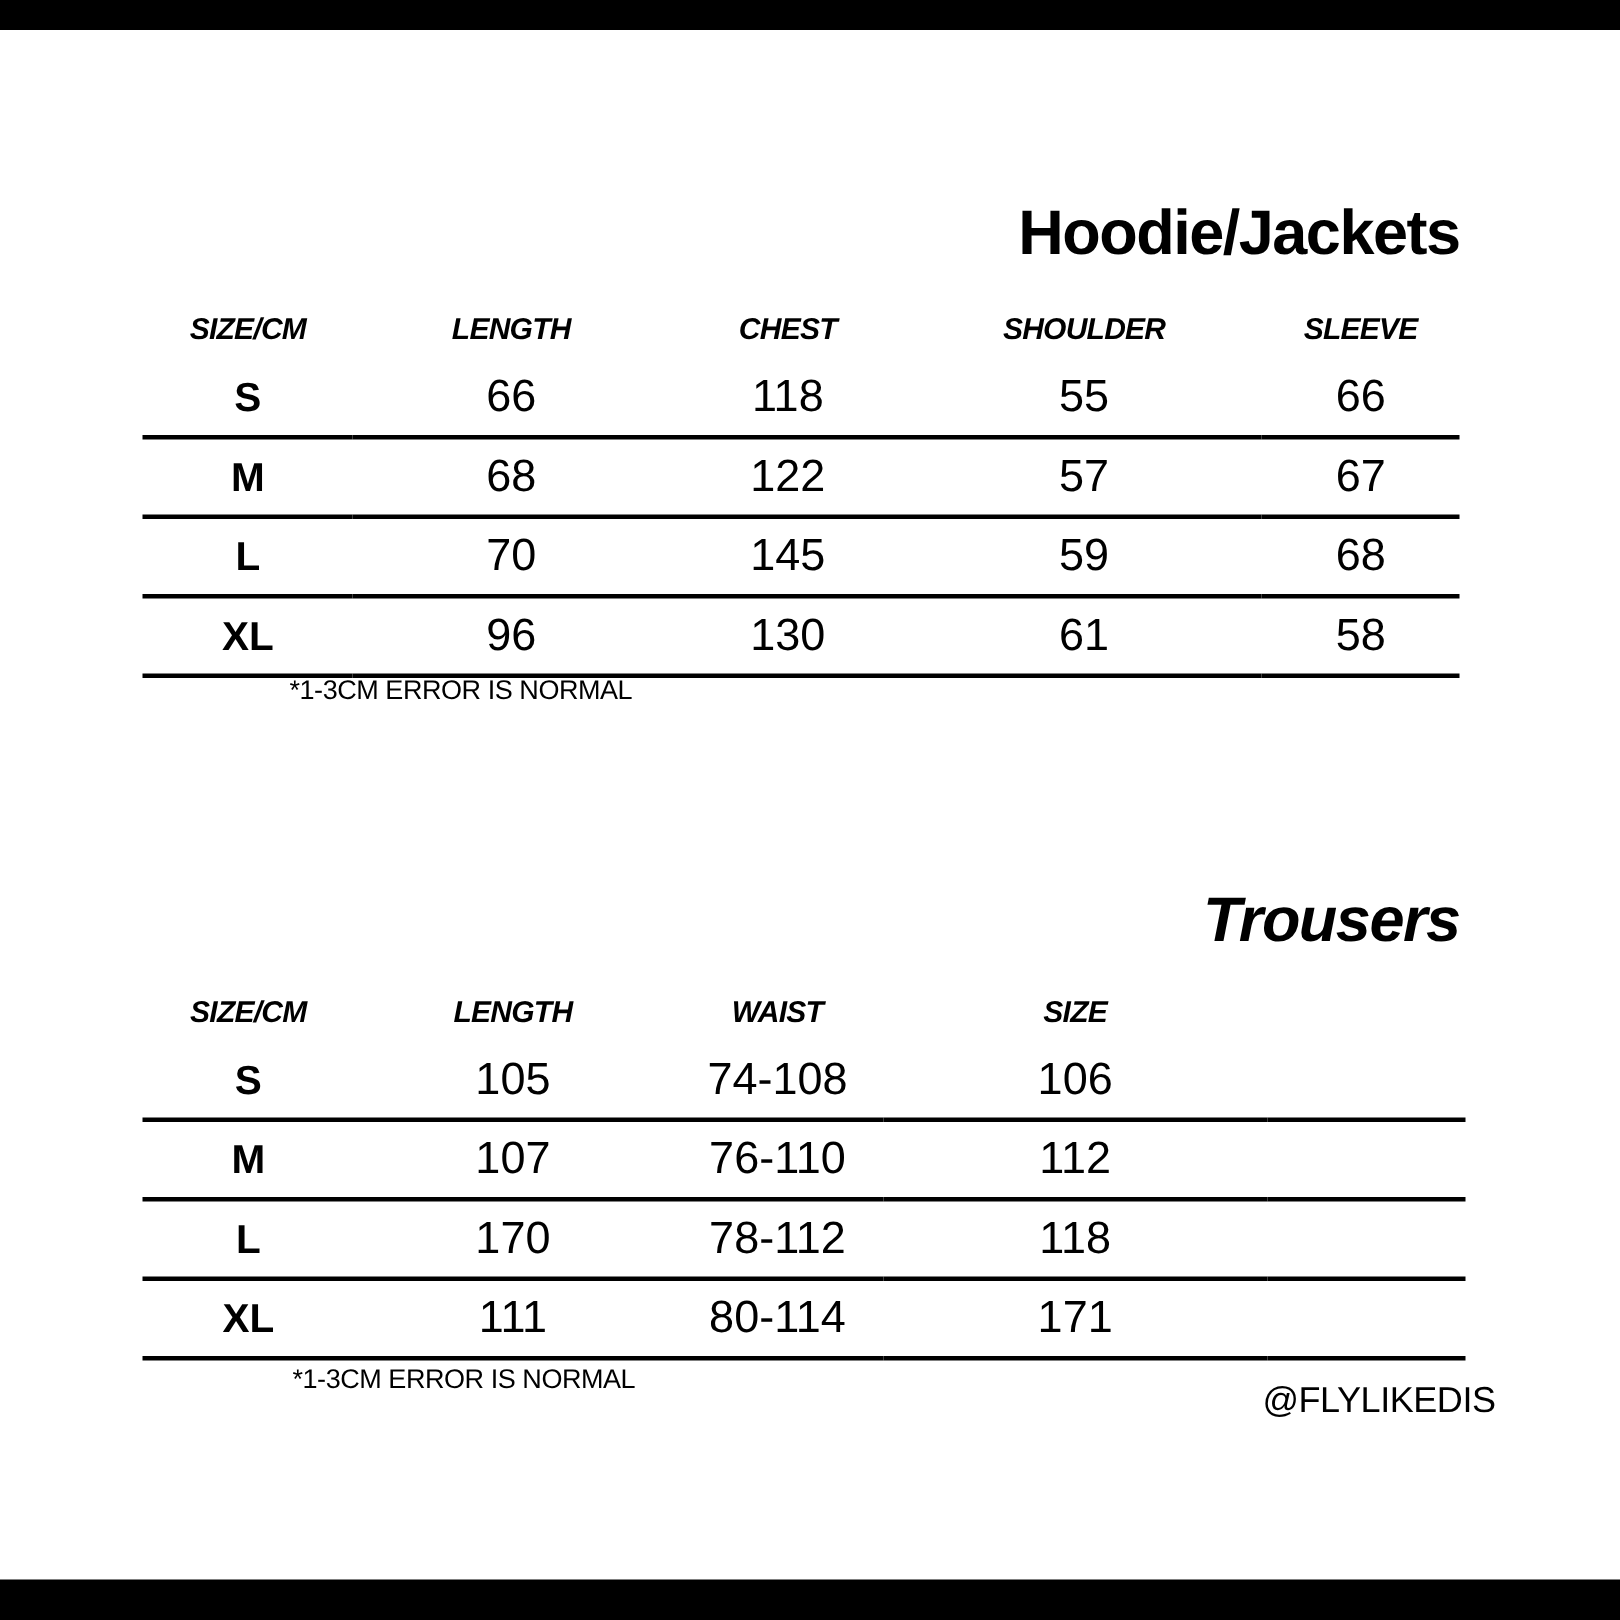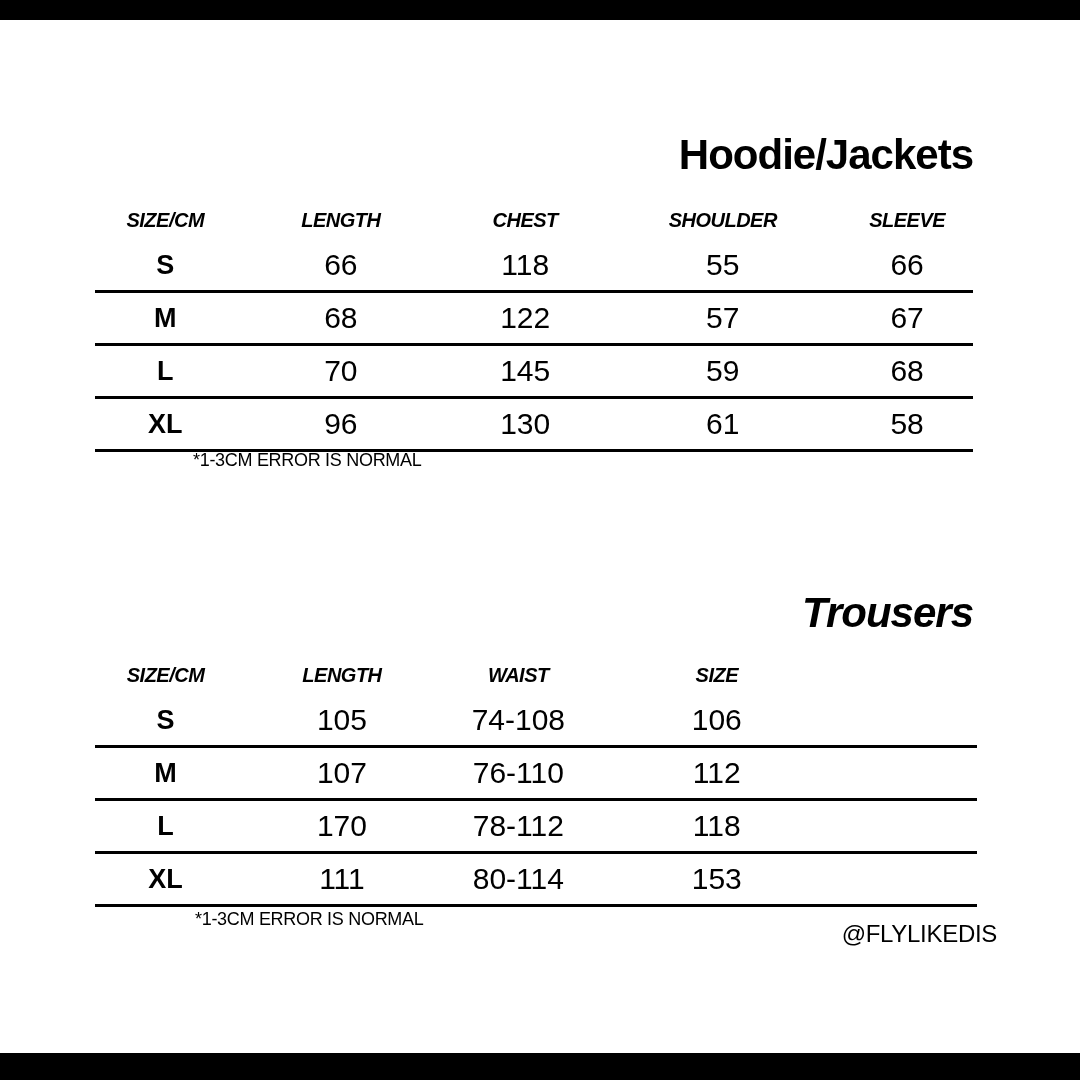--- a/index.html
+++ b/index.html
@@ -181,21 +181,21 @@
       <td class="size-cell">L</td>
       <td>170</td>
       <td>78-112</td>
       <td>118</td>
       <td></td>
     </tr>
     <tr>
       <td class="size-cell">XL</td>
       <td>111</td>
       <td>80-114</td>
-      <td>153</td>
+      <td>171</td>
       <td></td>
     </tr>
   </tbody>
 </table>
 
 <div class="note" id="trousers-note">*1-3CM ERROR IS NORMAL</div>
 
 <div class="handle">@FLYLIKEDIS</div>
 
 <div class="bar bottom"></div>

